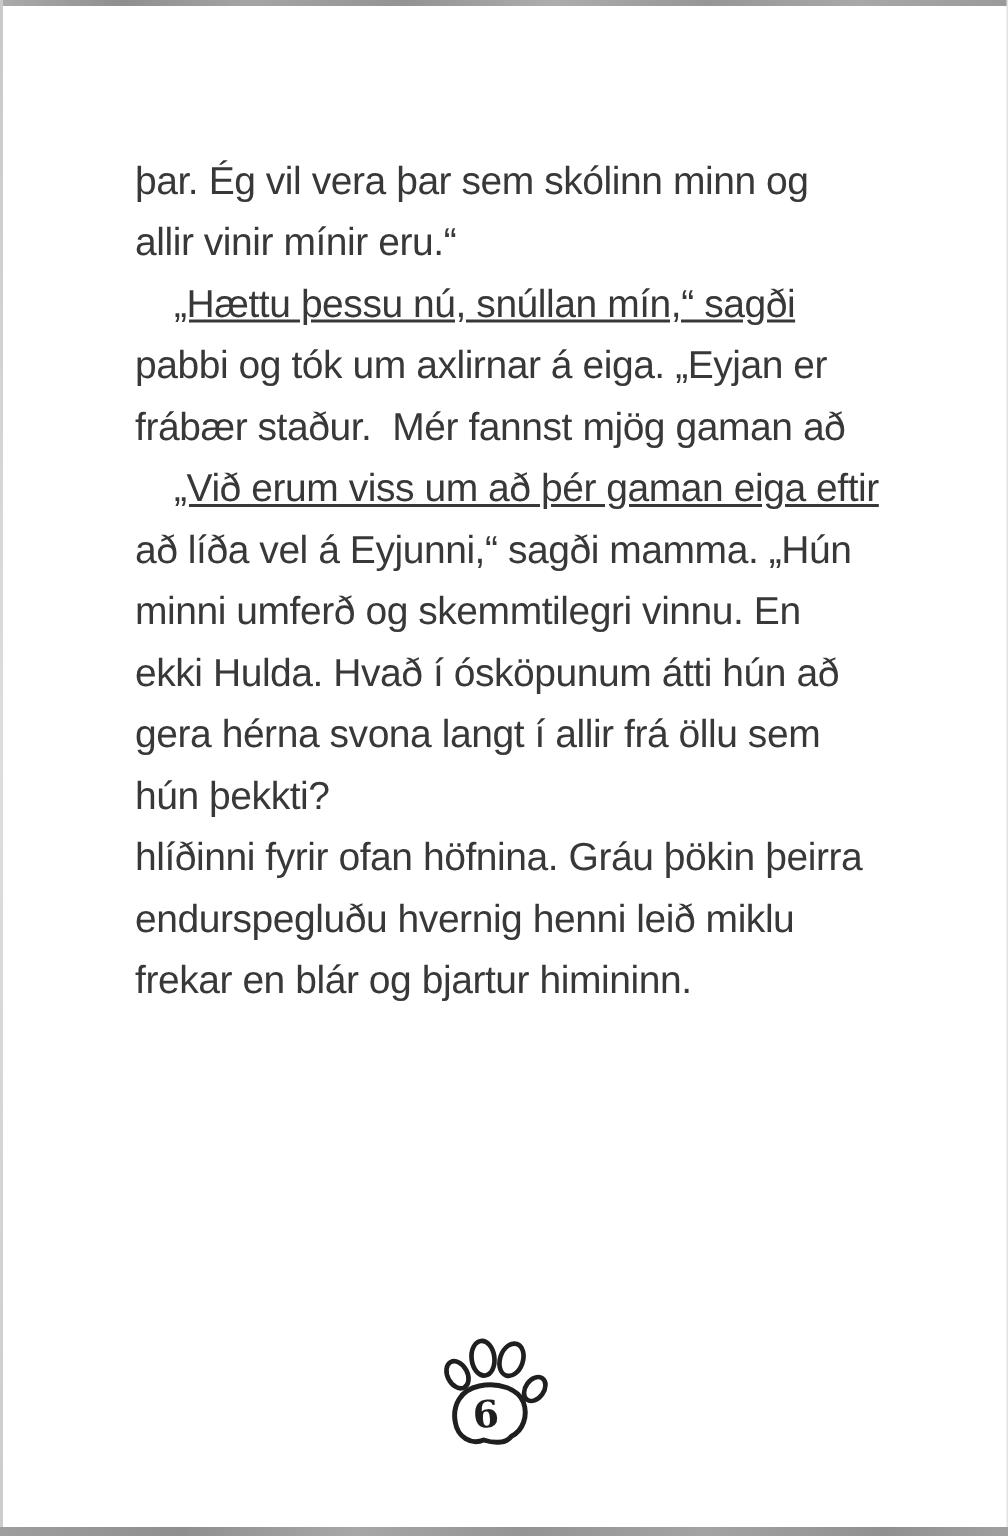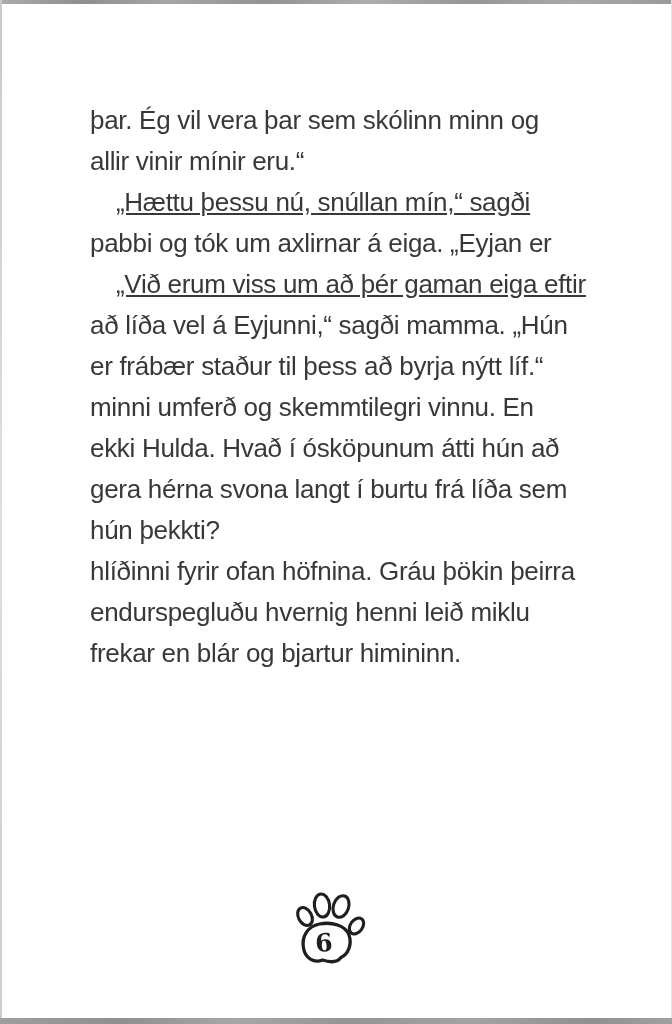--- a/index.html
+++ b/index.html
@@ -69,26 +69,26 @@
   <div class="edge-top"></div>
   <div class="edge-left"></div>
   <div class="edge-right"></div>
   <div class="edge-bottom"></div>
 
   <div class="textblock">
     <div class="line">þar. Ég vil vera þar sem skólinn minn og</div>
     <div class="line">allir vinir mínir eru.“</div>
     <div class="line indent">„Hættu þessu nú, snúllan mín,“ sagði</div>
     <div class="line">pabbi og tók um axlirnar á eiga. „Eyjan er</div>
+    <div class="line">frábær staður.  Mér fannst mjög gaman að</div>
     <div class="line indent">„Við erum viss um að þér gaman eiga eftir</div>
     <div class="line">að líða vel á Eyjunni,“ sagði mamma. „Hún</div>
-    <div class="line">er frábær staður til þess að byrja nýtt líf.“</div>
     <div class="line">minni umferð og skemmtilegri vinnu. En</div>
     <div class="line">ekki Hulda. Hvað í ósköpunum átti hún að</div>
-    <div class="line">gera hérna svona langt í burtu frá líða sem</div>
+    <div class="line">gera hérna svona langt í allir frá öllu sem</div>
     <div class="line">hún þekkti?</div>
     <div class="line">hlíðinni fyrir ofan höfnina. Gráu þökin þeirra</div>
     <div class="line">endurspegluðu hvernig henni leið miklu</div>
     <div class="line">frekar en blár og bjartur himininn.</div>
   </div>
 
   <div class="paw-wrap">
     <svg width="74" height="80" viewBox="0 0 74 80">
 
       <ellipse cx="11" cy="28.5" rx="6.6" ry="9.6" transform="rotate(-28 11 28.5)" fill="#ffffff" stroke="#1f1f1f" stroke-width="3.1"></ellipse>

